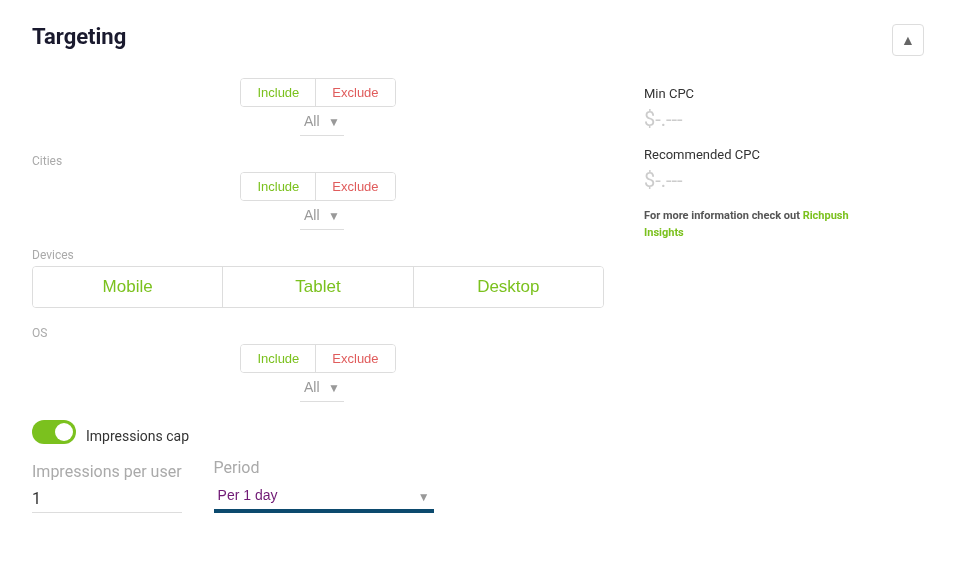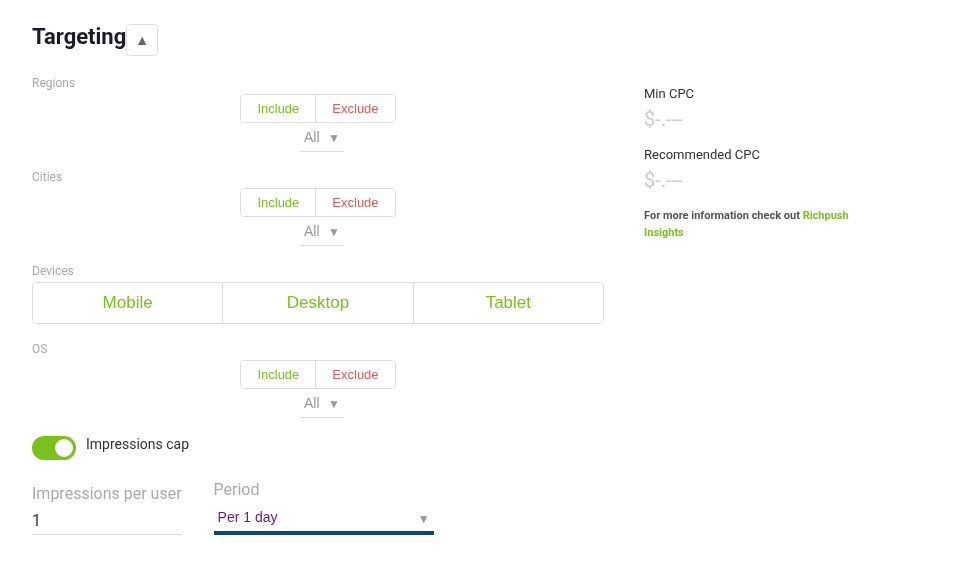--- a/index.html
+++ b/index.html
@@ -13,20 +13,21 @@
       background: #fff;
       min-height: 562px;
       width: 956px;
       display: flex;
       flex-direction: column;
       padding: 24px 32px;
       position: relative;
     }
     .header-row {
       display: flex;
+      justify-content: space-between;
       align-items: flex-start;
       margin-bottom: 20px;
     }
     .page-title {
       font-size: 22px;
       font-weight: 700;
       color: #1a1a2e;
     }
     .collapse-btn {
       width: 32px;
@@ -153,24 +154,24 @@
       font-weight: 500;
       text-align: center;
     }
     .device-btn:not(:last-child) {
       border-right: 1px solid #ddd;
     }
 
     
     .impressions-row {
       display: flex;
-      align-items: flex-start;
+      align-items: flex-end;
       gap: 10px;
       margin-top: 10px;
-      margin-bottom: 20px;
+      margin-bottom: 14px;
     }
     .toggle-switch {
       width: 44px;
       height: 24px;
       background: #7bc11e;
       border-radius: 12px;
       position: relative;
       cursor: pointer;
     }
     .toggle-switch::after {
@@ -276,21 +277,20 @@
       <span>▲</span>
     </button>
   </div>
 
   <div class="content-area">
 
     <div class="left-panel">
 
 
       <div class="field-group">
-        <span class="field-label">Regions</span>
         <div class="toggle-dropdown-row">
           <div class="toggle-group">
             <button class="toggle-btn include-active">Include</button>
             <button class="toggle-btn exclude">Exclude</button>
           </div>
           <div class="dropdown-wrapper">
             <select>
               <option>All</option>
             </select>
             <span class="dropdown-arrow">▼</span>
@@ -311,22 +311,22 @@
             </select>
             <span class="dropdown-arrow">▼</span>
           </div>
         </div>
       </div>
 
       <div class="field-group">
         <span class="field-label">Devices</span>
         <div class="devices-row">
           <button class="device-btn">Mobile</button>
+          <button class="device-btn">Tablet</button>
           <button class="device-btn">Desktop</button>
-          <button class="device-btn">Tablet</button>
         </div>
       </div>
 
       <div class="field-group">
         <span class="field-label">OS</span>
         <div class="toggle-dropdown-row">
           <div class="toggle-group">
             <button class="toggle-btn include-active">Include</button>
             <button class="toggle-btn exclude">Exclude</button>
           </div>

